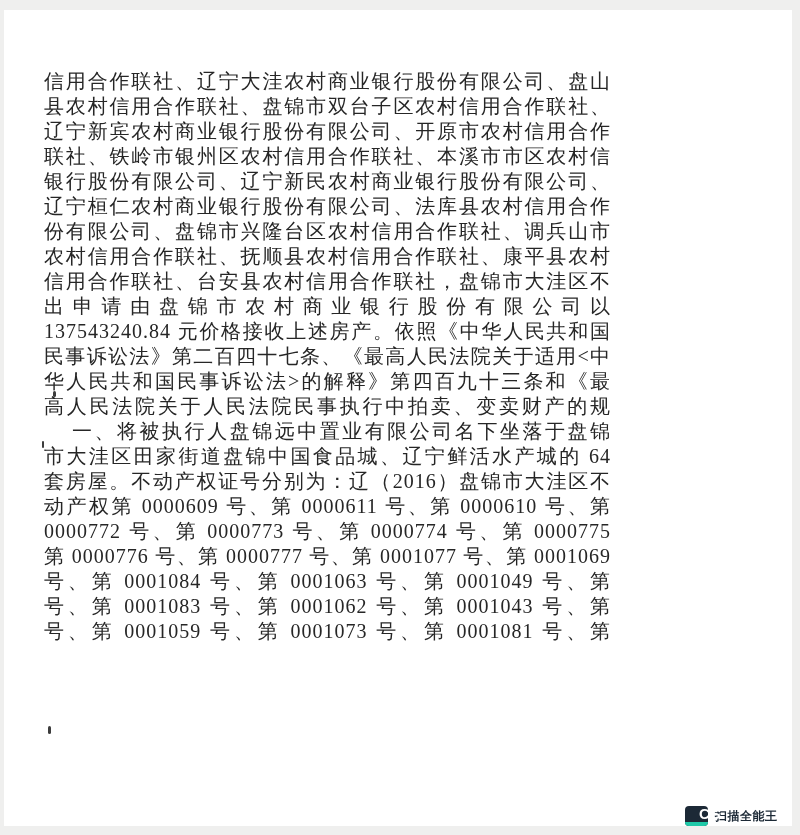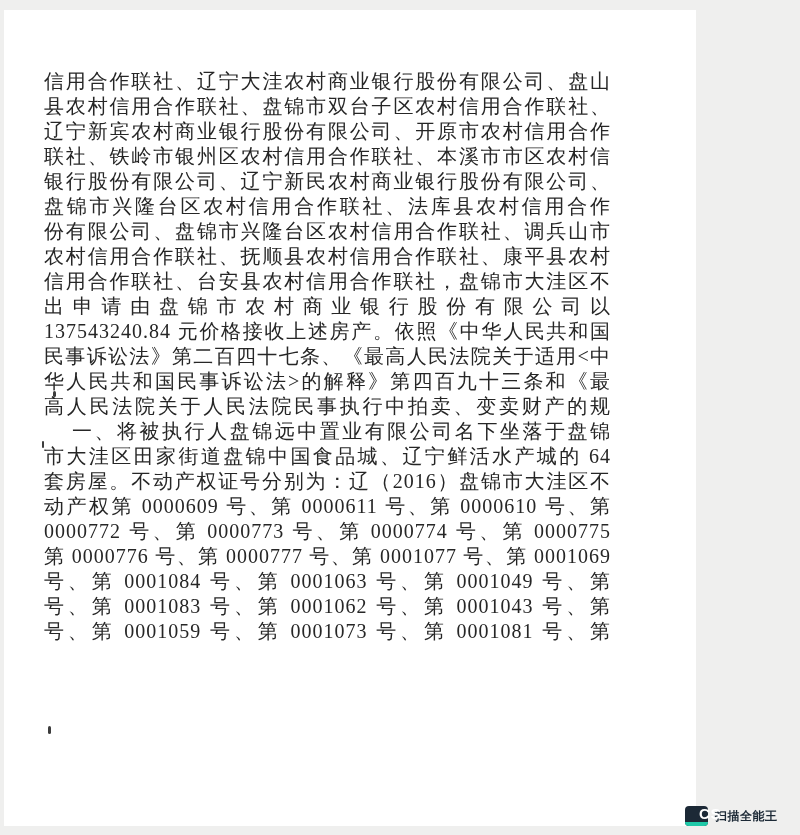--- a/index.html
+++ b/index.html
@@ -8,21 +8,21 @@
     width: 800px;
     height: 835px;
     background: var(--bg, #efefee);
     overflow: hidden;
     font-family: "Liberation Serif", "DejaVu Serif", serif;
   }
   .paper {
     position: absolute;
     left: 4px;
     top: 10px;
-    width: 692px;
+    width: 788px;
     height: 816px;
     background: var(--paper, #ffffff);
   }
   .textblock {
     position: absolute;
     left: 44px;
     top: 69px;
     width: 567px;
     color: var(--ink, #262626);
     font-size: 20px;
@@ -89,21 +89,21 @@
 
 <div class="scan">
   <div class="paper">
 
     <div class="textblock" style="left:40px; top:59px;">
         <div class="line">信用合作联社、辽宁大洼农村商业银行股份有限公司、盘山</div>
         <div class="line">县农村信用合作联社、盘锦市双台子区农村信用合作联社、</div>
         <div class="line">辽宁新宾农村商业银行股份有限公司、开原市农村信用合作</div>
         <div class="line">联社、铁岭市银州区农村信用合作联社、本溪市市区农村信</div>
         <div class="line">银行股份有限公司、辽宁新民农村商业银行股份有限公司、</div>
-        <div class="line">盘锦市兴隆台区农村信用合作联社、法库县农村信用合作</div>
+        <div class="line">辽宁桓仁农村商业银行股份有限公司、法库县农村信用合作</div>
         <div class="line">份有限公司、盘锦市兴隆台区农村信用合作联社、调兵山市</div>
         <div class="line">农村信用合作联社、抚顺县农村信用合作联社、康平县农村</div>
         <div class="line">信用合作联社、台安县农村信用合作联社，盘锦市大洼区不</div>
         <div class="line">出申请由盘锦市农村商业银行股份有限公司以</div>
         <div class="line">137543240.84 元价格接收上述房产。依照《中华人民共和国</div>
         <div class="line">民事诉讼法》第二百四十七条、《最高人民法院关于适用&lt;中</div>
         <div class="line">华人民共和国民事诉讼法&gt;的解释》第四百九十三条和《最</div>
         <div class="line">高人民法院关于人民法院民事执行中拍卖、变卖财产的规</div>
         <div class="line indent">一、将被执行人盘锦远中置业有限公司名下坐落于盘锦</div>
         <div class="line">市大洼区田家街道盘锦中国食品城、辽宁鲜活水产城的 64</div>

